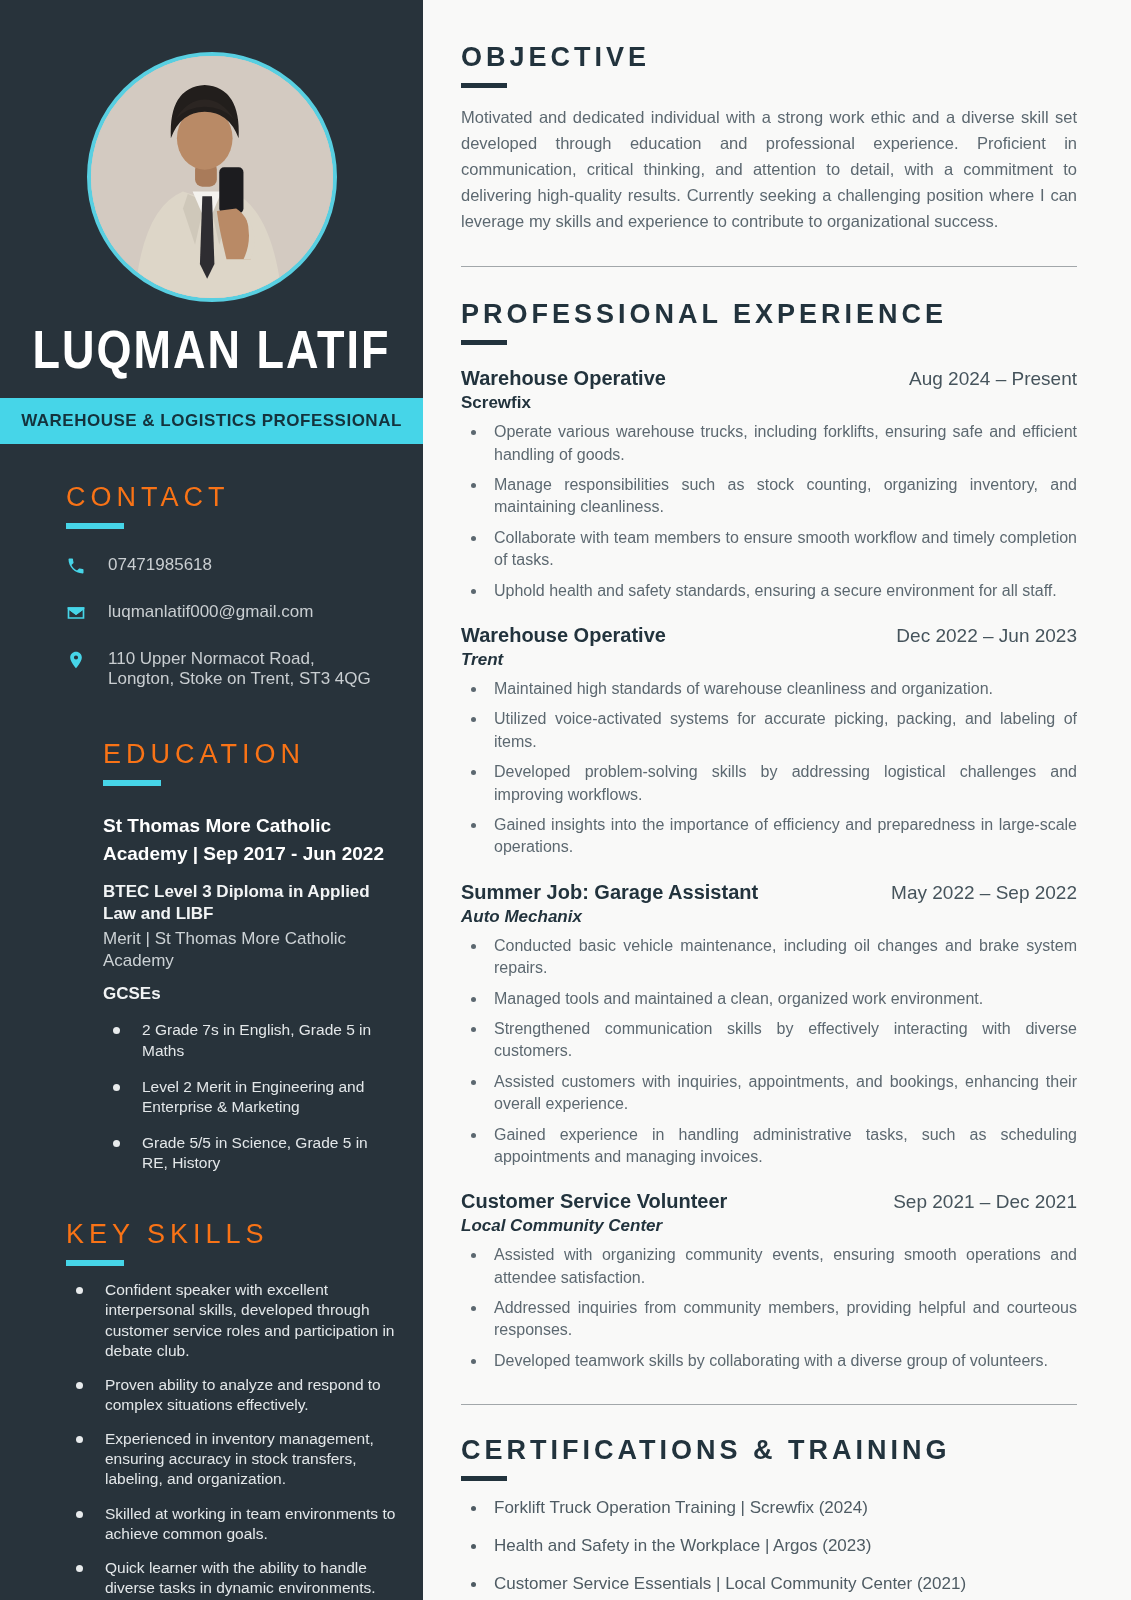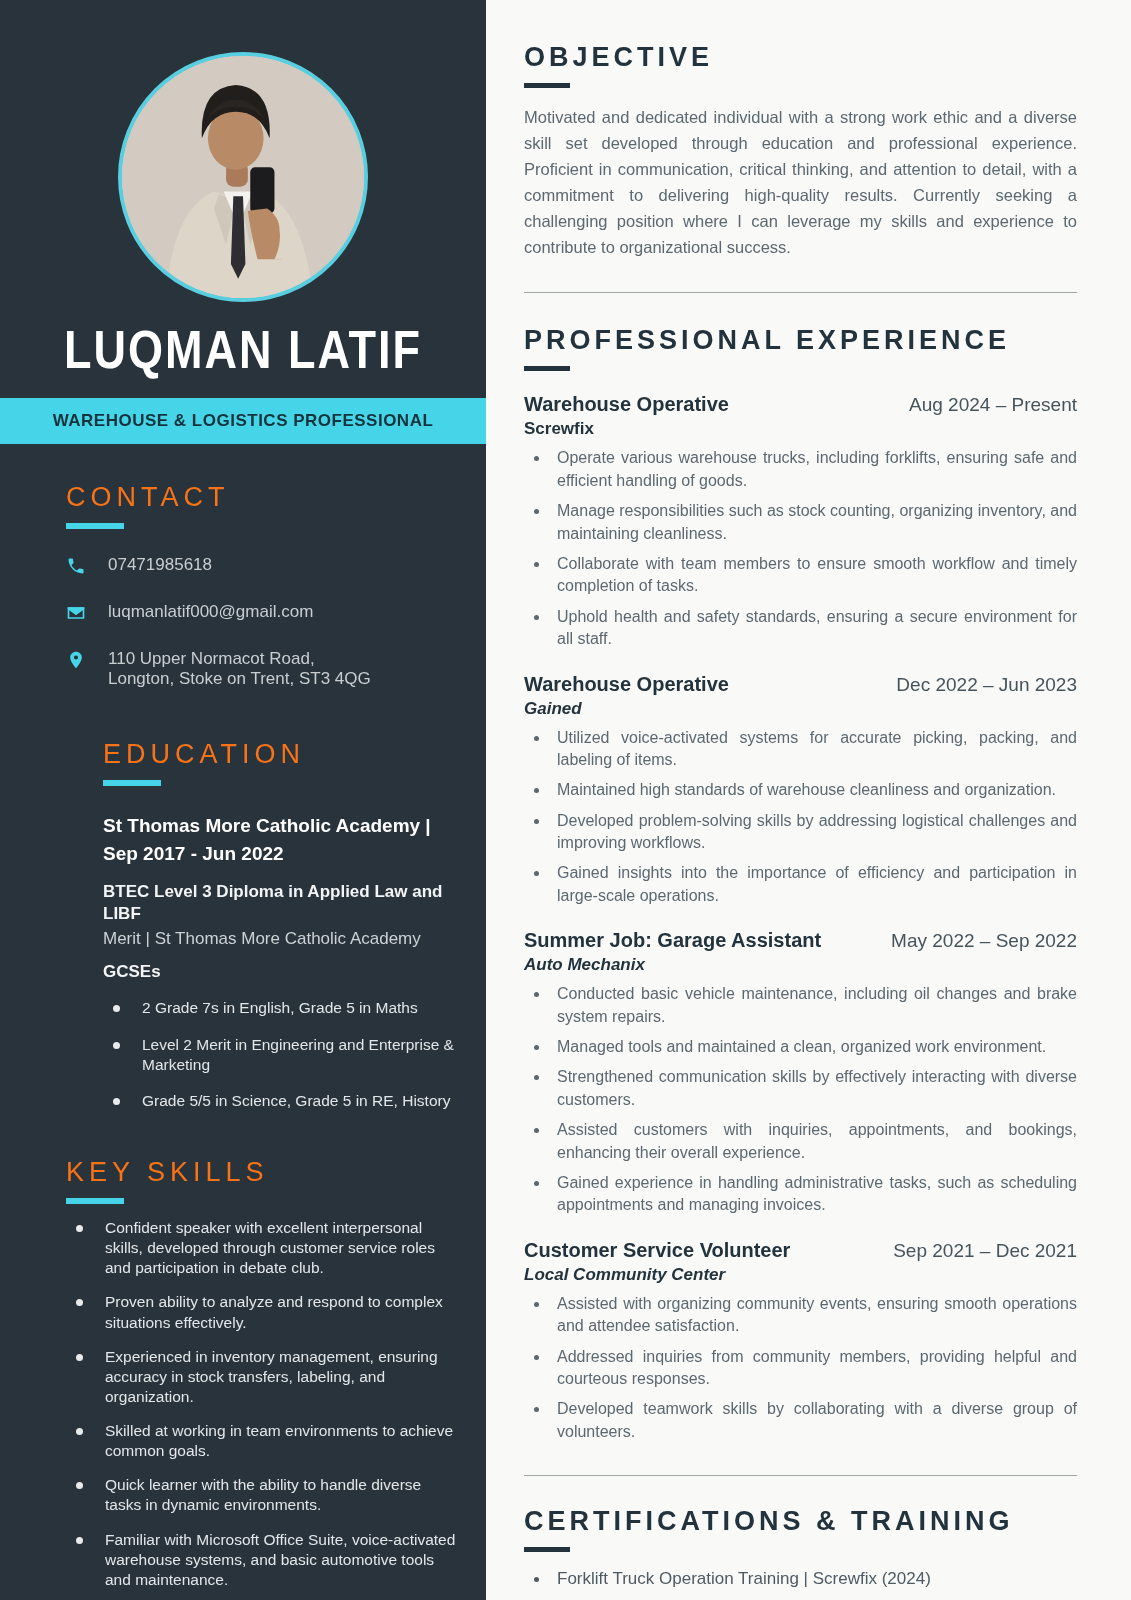--- a/index.html
+++ b/index.html
@@ -1,21 +1,21 @@
 <!DOCTYPE html>
 <html><head>
 <meta charset="utf-8">
 <style>
   * { margin:0; padding:0; box-sizing:border-box; }
   html,body { background:#e8e8e8; }
   body { font-family:"Liberation Sans", sans-serif; }
   .page { width:1131px; height:1600px; display:flex; overflow:hidden; background:#f9f9f8; margin:0 auto; }
 
   
-  .sidebar { width:486px; flex:none; background:#28333b; color:#fff; }
+  .sidebar { width:423px; flex:none; background:#28333b; color:#fff; }
   .photo-wrap { width:250px; height:250px; margin:52px auto 0; border-radius:50%;
                 border:4px solid #58cfe1; overflow:hidden; background:#d6ccc3; }
   .photo-wrap svg { display:block; width:100%; height:100%; }
   .name { margin:22px 8px 0; text-align:center; font-size:45px; font-weight:bold;
           letter-spacing:2px; color:#fff; transform:scaleY(1.18); transform-origin:center; }
   .banner { margin-top:22px; background:#46d5e8; color:#14333d; text-align:center;
             padding:13px 6px; font-size:17px; font-weight:bold; letter-spacing:0.5px; }
   .side-inner { padding:0 26px 0 66px; }
   .side-h { font-size:27px; font-weight:normal; letter-spacing:5px; color:#f97316; }
   .accent-bar { width:58px; height:6px; background:#46d5e8; margin-top:10px; }
@@ -242,41 +242,41 @@
               <span class="t">Uphold health and safety standards, ensuring a secure environment for all staff.</span>
             </div>
           </div>
       </div>
 
       <div class="job">
         <div class="job-head">
           <span class="job-title">Warehouse Operative</span>
           <span class="job-dates">Dec 2022 – Jun 2023</span>
         </div>
-        <div class="company it">Gained</div>
-        <div>
+        <div class="company it">Trent</div>
+        <div>
+
+            <div class="jb">
+              <span class="dot"></span>
+              <span class="t">Maintained high standards of warehouse cleanliness and organization.</span>
+            </div>
 
             <div class="jb">
               <span class="dot"></span>
               <span class="t">Utilized voice-activated systems for accurate picking, packing, and labeling of items.</span>
             </div>
 
             <div class="jb">
               <span class="dot"></span>
-              <span class="t">Maintained high standards of warehouse cleanliness and organization.</span>
-            </div>
-
-            <div class="jb">
-              <span class="dot"></span>
               <span class="t">Developed problem-solving skills by addressing logistical challenges and improving workflows.</span>
             </div>
 
             <div class="jb">
               <span class="dot"></span>
-              <span class="t">Gained insights into the importance of efficiency and participation in large-scale operations.</span>
+              <span class="t">Gained insights into the importance of efficiency and preparedness in large-scale operations.</span>
             </div>
           </div>
       </div>
 
       <div class="job">
         <div class="job-head">
           <span class="job-title">Summer Job: Garage Assistant</span>
           <span class="job-dates">May 2022 – Sep 2022</span>
         </div>
         <div class="company it">Auto Mechanix</div>

